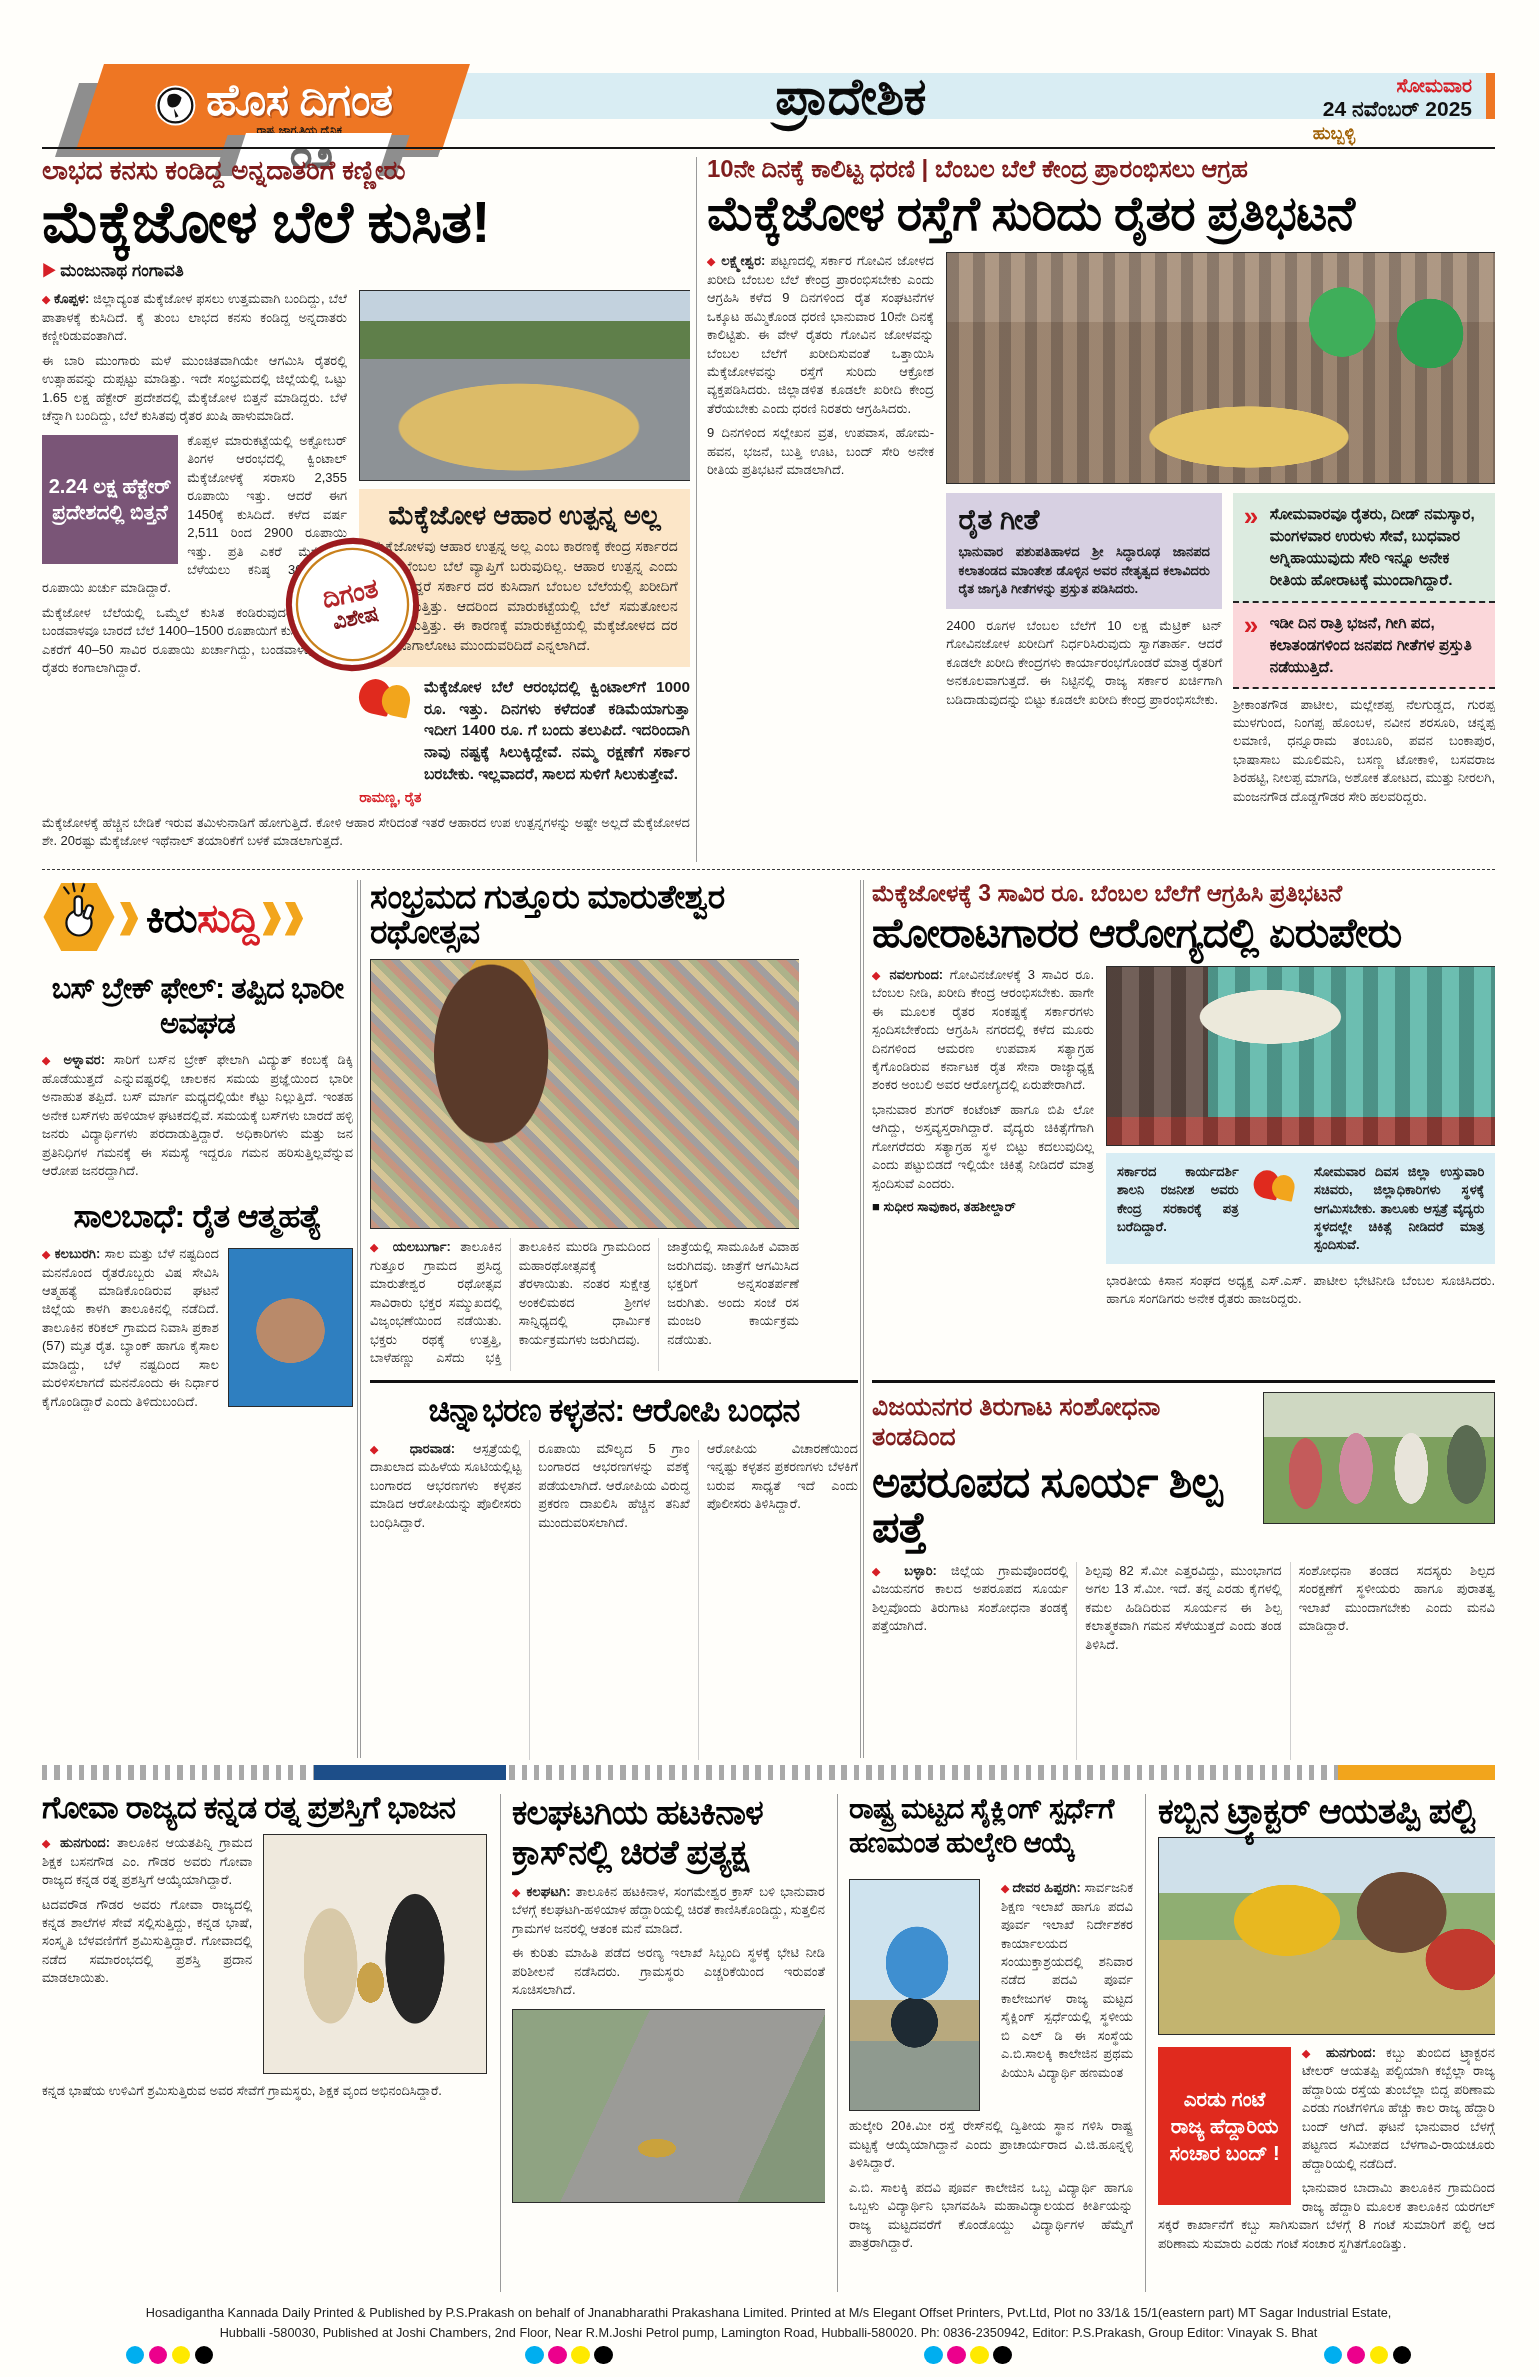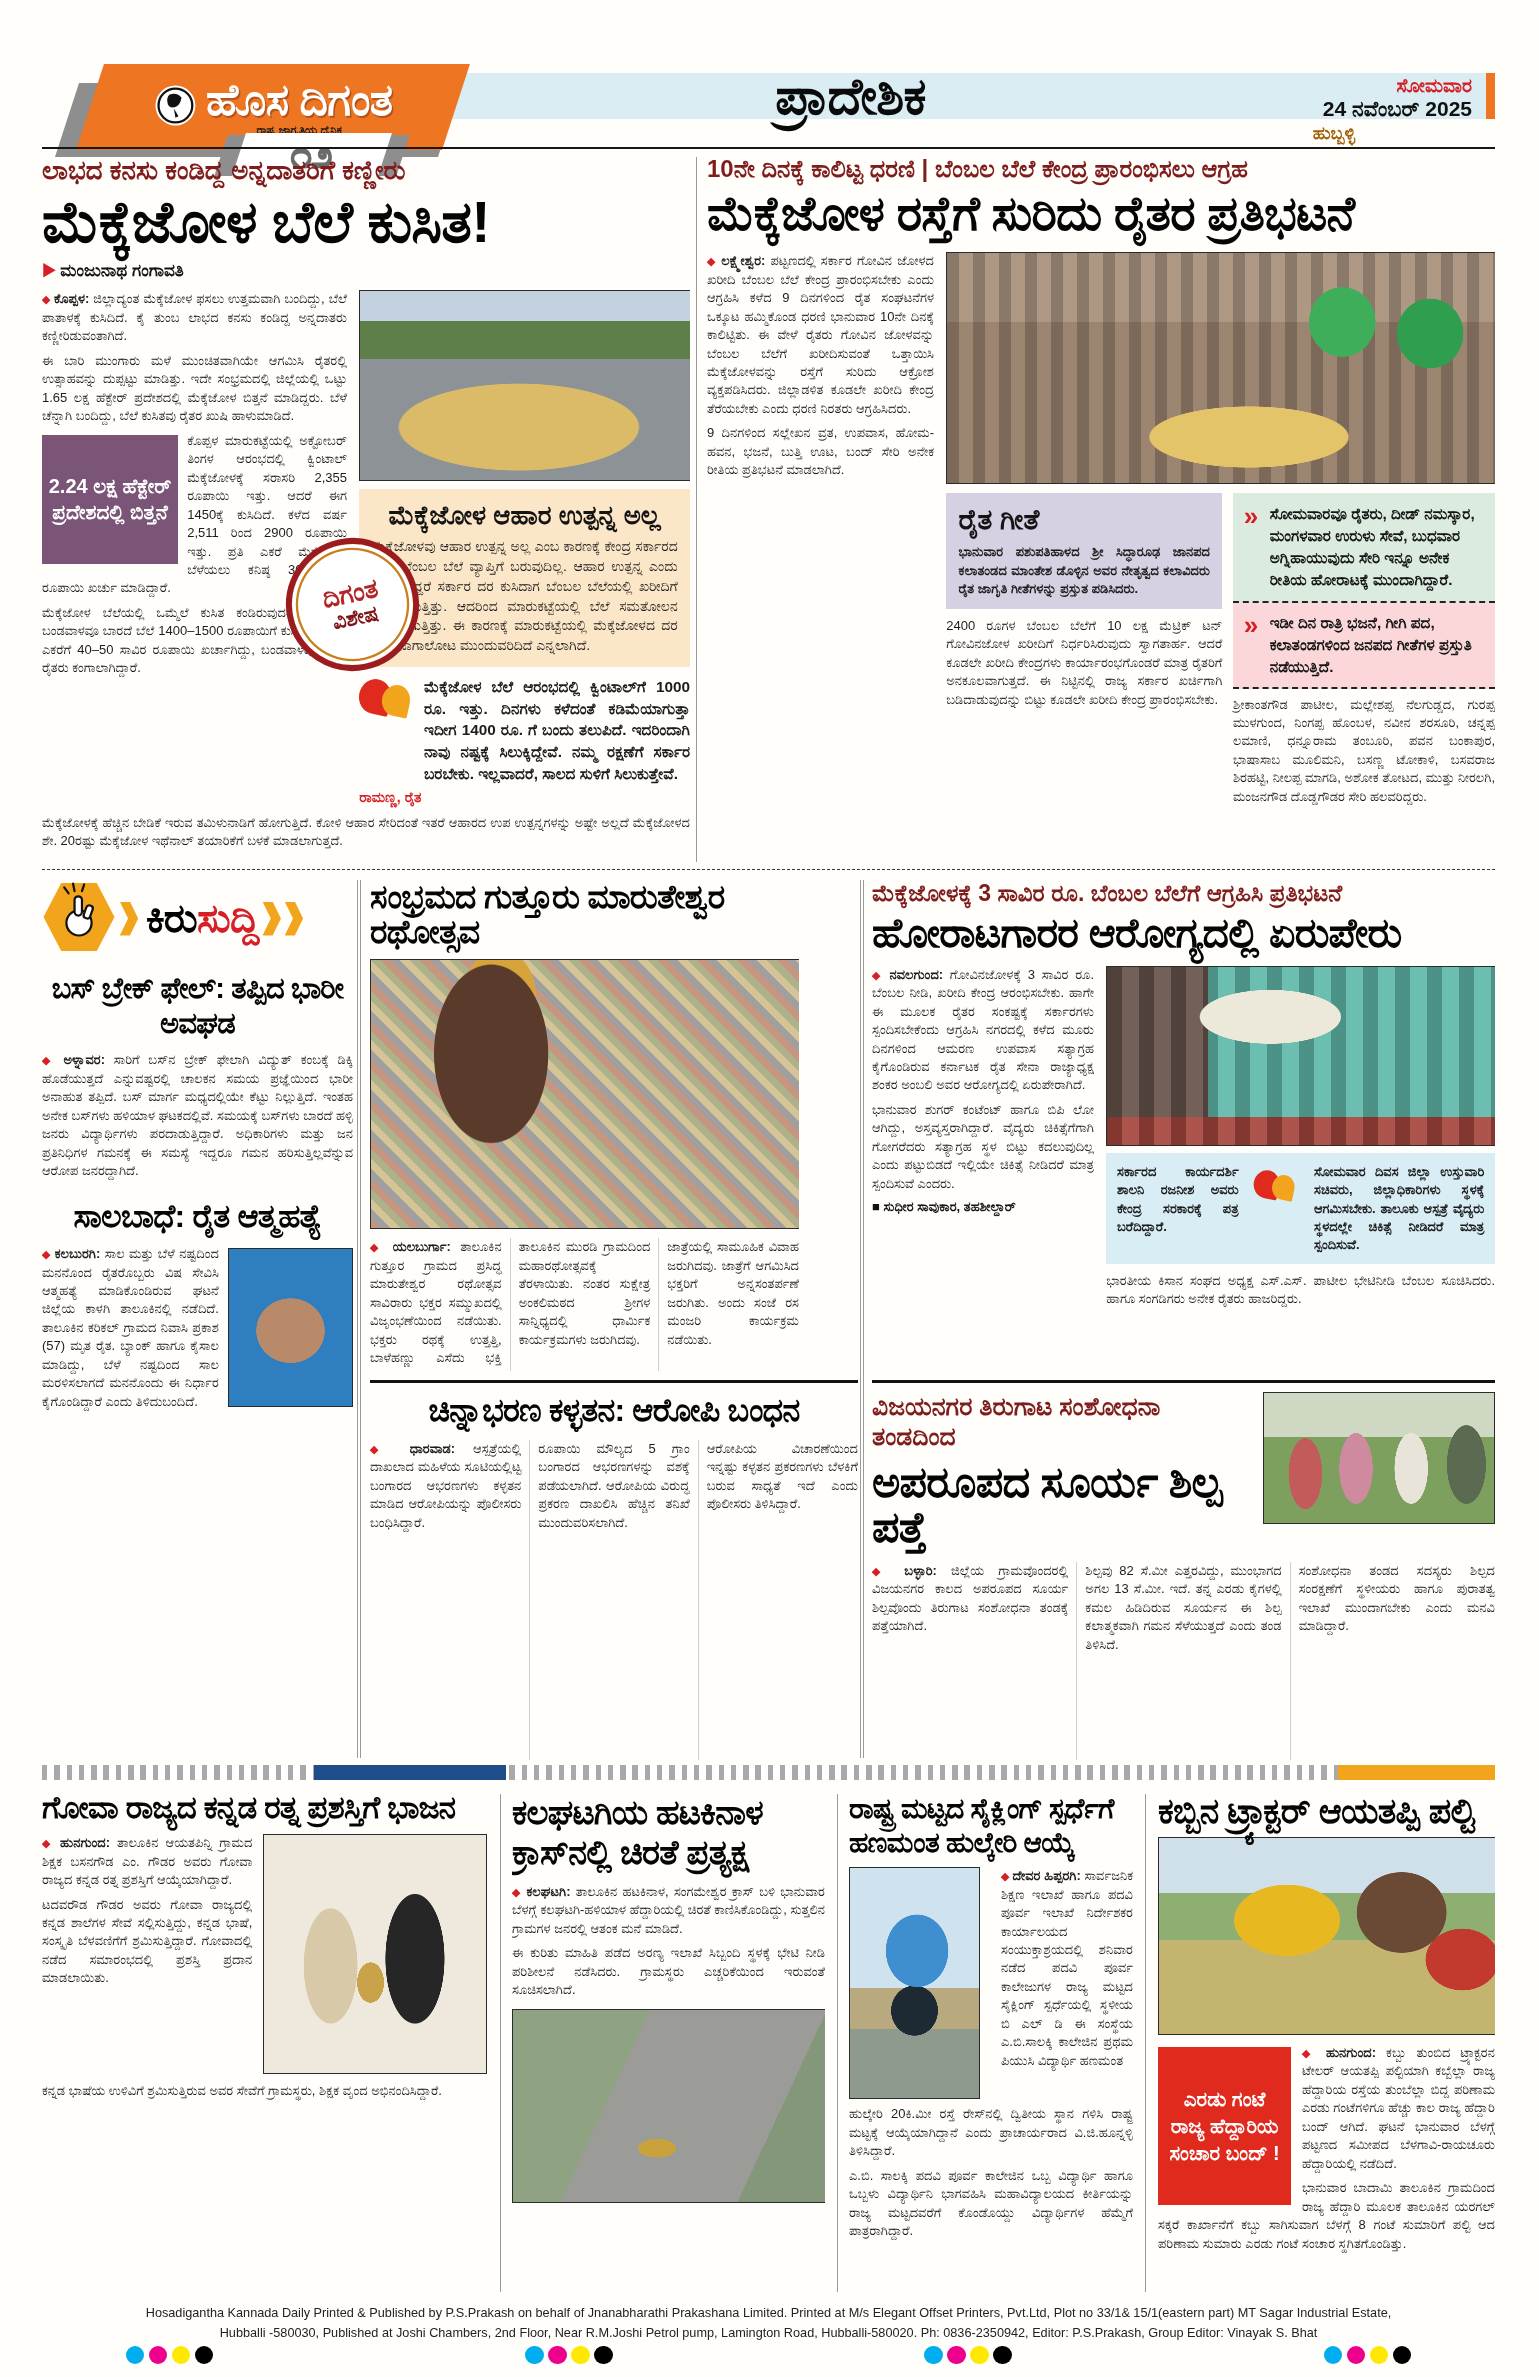--- a/index.html
+++ b/index.html
@@ -305,21 +305,21 @@
     <p class="body-text" style="margin:6.1px 0 0;">ಈ ಕುರಿತು ಮಾಹಿತಿ ಪಡೆದ ಅರಣ್ಯ ಇಲಾಖೆ ಸಿಬ್ಬಂದಿ ಸ್ಥಳಕ್ಕೆ ಭೇಟಿ ನೀಡಿ ಪರಿಶೀಲನೆ ನಡೆಸಿದರು. ಗ್ರಾಮಸ್ಥರು ಎಚ್ಚರಿಕೆಯಿಂದ ಇರುವಂತೆ ಸೂಚಿಸಲಾಗಿದೆ.</p>
     <div class="photo" style="width:100%;height:192px;margin-top:9.2px;background:
            radial-gradient(ellipse 10% 8% at 46% 72%, #caa23c 0 60%, rgba(0,0,0,0) 61%),
            linear-gradient(115deg,#8fa382 0 34%,#9b9b97 34% 78%,#84977a 78% 100%);"></div>
   </div>
 
   <div class="abs vrule1" style="left:837px;top:1794px;height:498px;"></div>
 
   <div class="abs" style="left:849px;top:1792px;width:284px;height:502px;overflow:hidden;">
     <div class="hl" style="font-size:28px;line-height:1.2;">ರಾಷ್ಟ್ರ ಮಟ್ಟದ ಸೈಕ್ಲಿಂಗ್ ಸ್ಪರ್ಧೆಗೆ ಹಣಮಂತ ಹುಲ್ಕೇರಿ ಆಯ್ಕೆ</div>
-    <div style="display:flex;gap:21px;margin-top:8px;">
+    <div style="display:flex;gap:21px;margin-top:20px;">
       <div class="photo" style="width:129px;height:230px;flex:0 0 129px;background:
              radial-gradient(ellipse 40% 26% at 52% 36%, #3f8fd0 0 60%, rgba(0,0,0,0) 61%),
              radial-gradient(ellipse 30% 18% at 50% 62%, #1e2a33 0 60%, rgba(0,0,0,0) 61%),
              linear-gradient(180deg,#cfe3ee 0 52%,#b8a97e 52% 70%,#8f9a8f 70% 100%);"></div>
       <p class="body-text" style="margin:0;"><span class="dl">ದೇವರ ಹಿಪ್ಪರಗಿ:</span>
         <span>ಸಾರ್ವಜನಿಕ ಶಿಕ್ಷಣ ಇಲಾಖೆ ಹಾಗೂ ಪದವಿ ಪೂರ್ವ ಇಲಾಖೆ ನಿರ್ದೇಶಕರ ಕಾರ್ಯಾಲಯದ ಸಂಯುಕ್ತಾಶ್ರಯದಲ್ಲಿ ಶನಿವಾರ ನಡೆದ ಪದವಿ ಪೂರ್ವ ಕಾಲೇಜುಗಳ ರಾಜ್ಯ ಮಟ್ಟದ ಸೈಕ್ಲಿಂಗ್ ಸ್ಪರ್ಧೆಯಲ್ಲಿ ಸ್ಥಳೀಯ ಬಿ ಎಲ್ ಡಿ ಈ ಸಂಸ್ಥೆಯ ಎ.ಬಿ.ಸಾಲಕ್ಕಿ ಕಾಲೇಜಿನ ಪ್ರಥಮ ಪಿಯುಸಿ ವಿದ್ಯಾರ್ಥಿ ಹಣಮಂತ</span></p>
     </div>
     <p class="body-text" style="margin:6.1px 0 0;">ಹುಲ್ಕೇರಿ 20ಕಿ.ಮೀ ರಸ್ತೆ ರೇಸ್‌ನಲ್ಲಿ ದ್ವಿತೀಯ ಸ್ಥಾನ ಗಳಿಸಿ ರಾಷ್ಟ್ರ ಮಟ್ಟಕ್ಕೆ ಆಯ್ಕೆಯಾಗಿದ್ದಾನೆ ಎಂದು ಪ್ರಾಚಾರ್ಯರಾದ ವಿ.ಜಿ.ಹೂನ್ನಳ್ಳಿ ತಿಳಿಸಿದ್ದಾರೆ.</p>
     <p class="body-text" style="margin:6.1px 0 0;">ಎ.ಬಿ. ಸಾಲಕ್ಕಿ ಪದವಿ ಪೂರ್ವ ಕಾಲೇಜಿನ ಒಬ್ಬ ವಿದ್ಯಾರ್ಥಿ ಹಾಗೂ ಒಬ್ಬಳು ವಿದ್ಯಾರ್ಥಿನಿ ಭಾಗವಹಿಸಿ ಮಹಾವಿದ್ಯಾಲಯದ ಕೀರ್ತಿಯನ್ನು ರಾಜ್ಯ ಮಟ್ಟದವರೆಗೆ ಕೊಂಡೊಯ್ದು ವಿದ್ಯಾರ್ಥಿಗಳ ಹೆಮ್ಮೆಗೆ ಪಾತ್ರರಾಗಿದ್ದಾರೆ.</p>
   </div>

